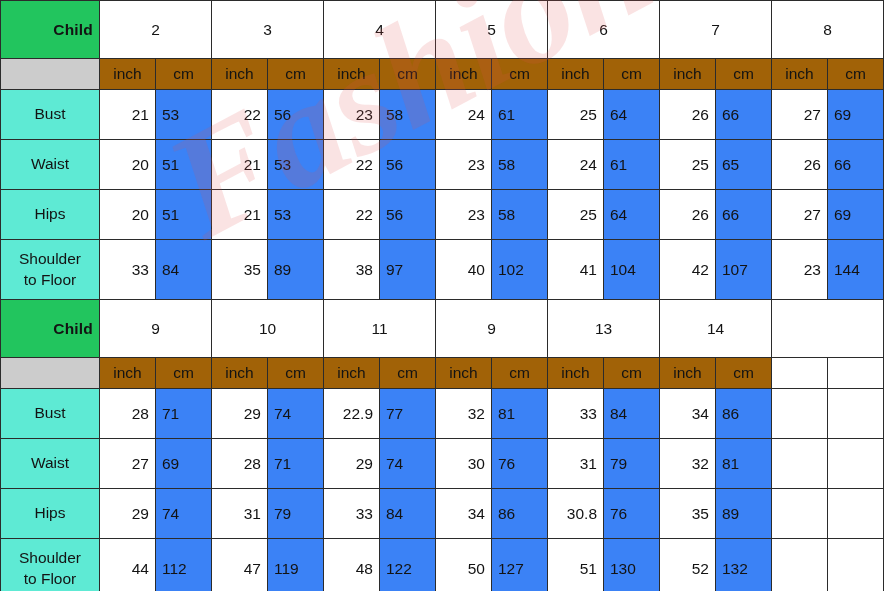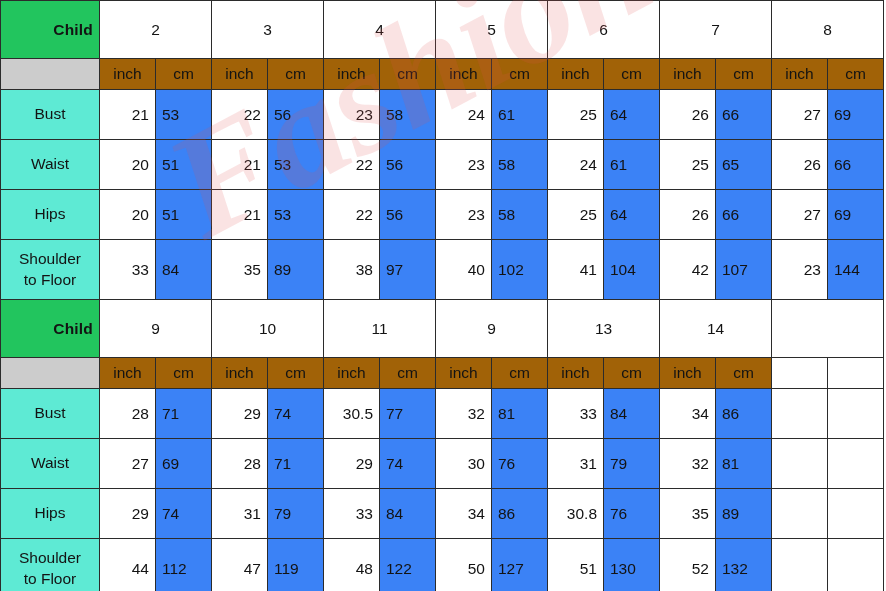--- a/index.html
+++ b/index.html
@@ -274,21 +274,21 @@
           <td class="cell-unit">cm</td>
           <td class="cell-empty-white"></td>
           <td class="cell-empty-white"></td>
         </tr>
         <tr class="row-data">
           <td class="cell-label">Bust</td>
           <td class="cell-inch">28</td>
           <td class="cell-cm">71</td>
           <td class="cell-inch">29</td>
           <td class="cell-cm">74</td>
-          <td class="cell-inch">30.5</td>
+          <td class="cell-inch">22.9</td>
           <td class="cell-cm">77</td>
           <td class="cell-inch">32</td>
           <td class="cell-cm">81</td>
           <td class="cell-inch">33</td>
           <td class="cell-cm">84</td>
           <td class="cell-inch">34</td>
           <td class="cell-cm">86</td>
           <td class="cell-empty-white"></td>
           <td class="cell-empty-white"></td>
         </tr>

